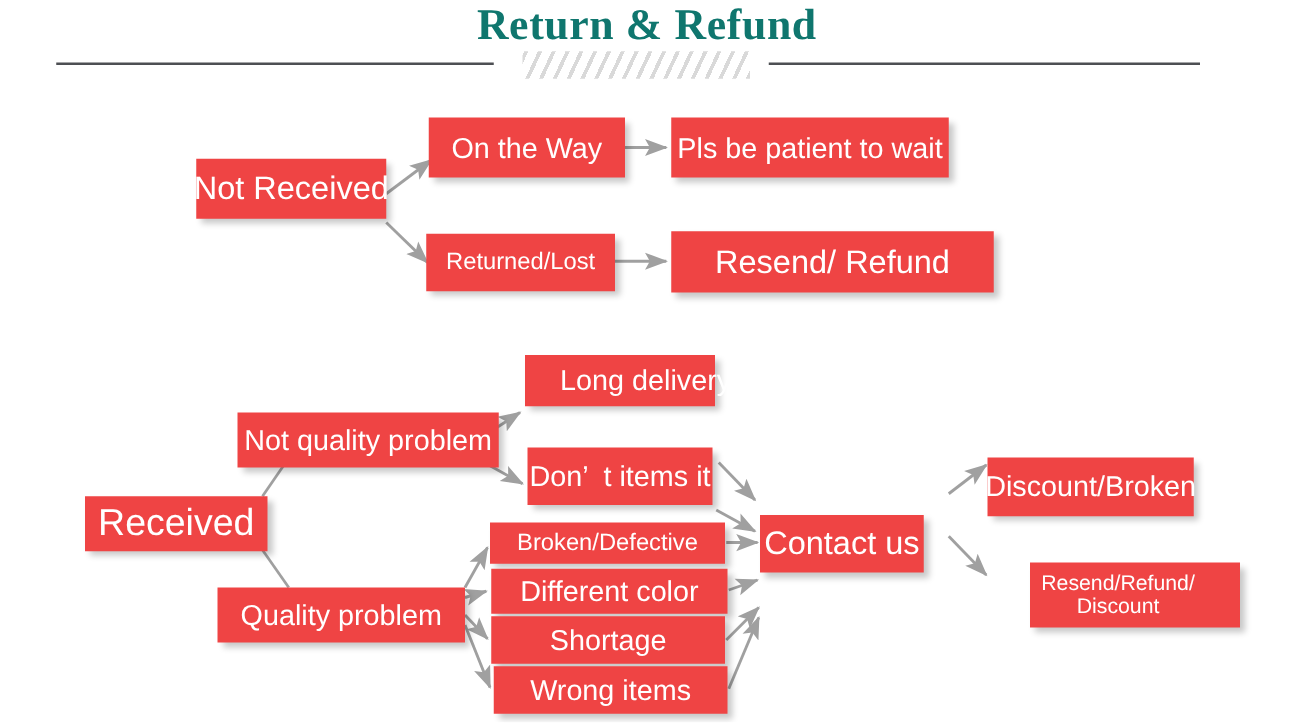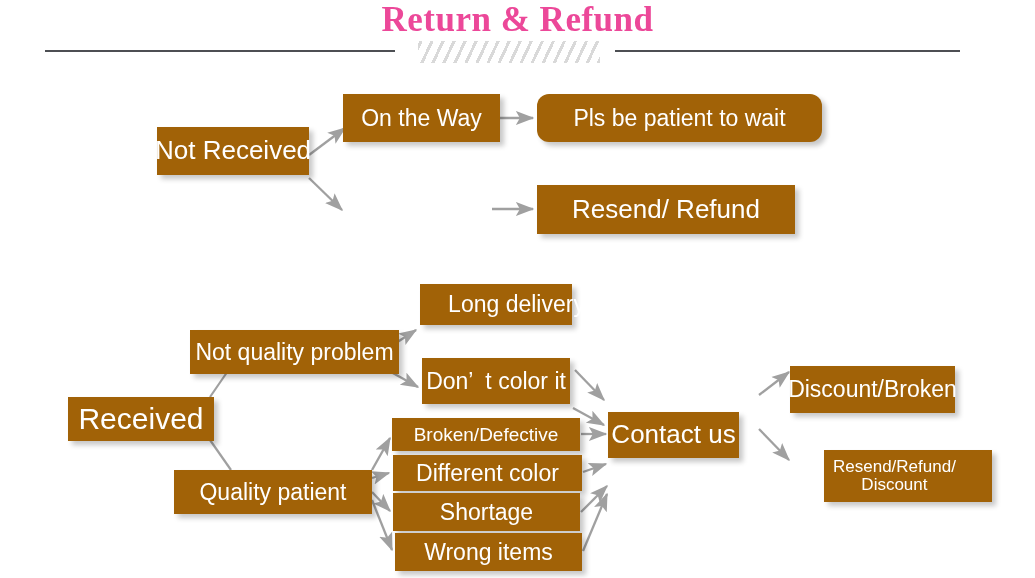--- a/index.html
+++ b/index.html
@@ -20,21 +20,21 @@
   #header-title {
     position: absolute;
     left: 0;
     top: 0;
     width: 1035px;
     text-align: center;
     font-family: "Liberation Serif", serif;
     font-weight: bold;
     font-size: 35px;
     letter-spacing: 0.5px;
-    color: #ec4899;
+    color: #0f766e;
     line-height: 40px;
     white-space: pre;
   }
   .rule {
     position: absolute;
     height: 2px;
     background: #4d4f53;
     top: 50px;
   }
   #rule-left  { left: 45px;  width: 350px; }
@@ -64,21 +64,21 @@
     left: 0;
     top: 0;
     width: 1035px;
     height: 508px;
   }
 
   
   .node {
     position: absolute;
     box-sizing: border-box;
-    background: #a16207;
+    background: #ef4444;
     color: #ffffff;
     display: flex;
     align-items: center;
     justify-content: center;
     padding: 0 6px;
     box-shadow: 4px 4px 5px rgba(0,0,0,0.22);
     font-family: "Liberation Sans", sans-serif;
     line-height: 1.05;
     white-space: pre;
     z-index: 2;
@@ -153,34 +153,35 @@
         <path d="M210,327 L232,295"></path>
 
         <path d="M210,370 L231,400"></path>
       </g>
     </svg>
 
     <div class="node s-lg" style="left:157px; top:57px; width:152px; height:48px;">Not Received</div>
 
     <div class="node s-md" style="left:343px; top:24px; width:157px; height:48px;">On the Way</div>
 
-    <div class="node s-md" style="left:537px; top:24px; width:285px; height:48px;border-radius:12px;">Pls be patient to wait</div>
+    <div class="node s-md" style="left:537px; top:24px; width:222px; height:48px;">Pls be patient to wait</div>
 
+    <div class="node s-sm" style="left:341px; top:117px; width:151px; height:46px;">Returned/Lost</div>
 
     <div class="node s-lg" style="left:537px; top:115px; width:258px; height:49px;">Resend/ Refund</div>
 
     <div class="node s-xl" style="left:68px; top:327px; width:146px; height:44px;">Received</div>
 
     <div class="node s-md" style="left:190px; top:260px; width:209px; height:44px;">Not quality problem</div>
 
-    <div class="node s-md" style="left:174px; top:400px; width:198px; height:44px;">Quality patient</div>
+    <div class="node s-md" style="left:174px; top:400px; width:198px; height:44px;">Quality problem</div>
 
     <div class="node s-md" style="left:420px; top:214px; width:152px; height:41px;padding-left:47px;">Long delivery</div>
 
-    <div class="node s-md" style="left:422px; top:288px; width:148px; height:46px;">Don’  t color it</div>
+    <div class="node s-md" style="left:422px; top:288px; width:148px; height:46px;">Don’  t items it</div>
 
     <div class="node s-sm" style="left:392px; top:348px; width:188px; height:33px;">Broken/Defective</div>
 
     <div class="node s-md" style="left:393px; top:385px; width:189px; height:36px;">Different color</div>
 
     <div class="node s-md" style="left:393px; top:423px; width:187px; height:38px;">Shortage</div>
 
     <div class="node s-md" style="left:395px; top:463px; width:187px; height:38px;">Wrong items</div>
 
     <div class="node s-lg" style="left:608px; top:342px; width:131px; height:46px;">Contact us</div>

